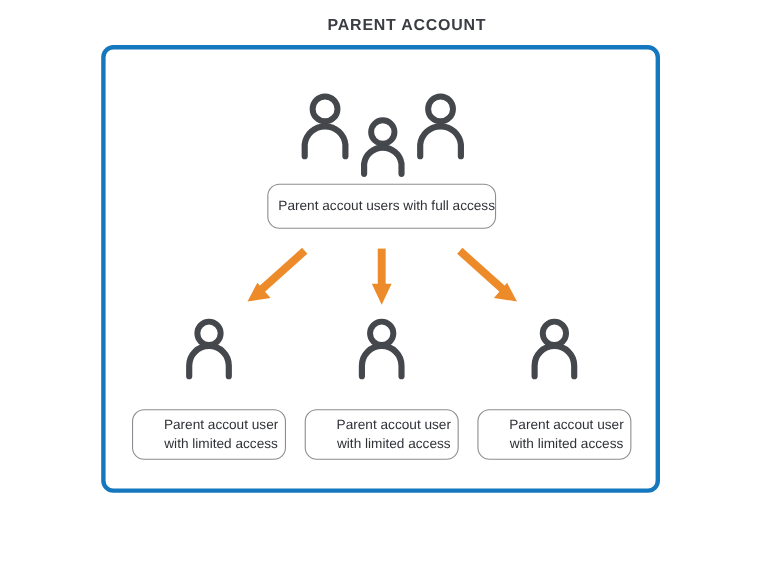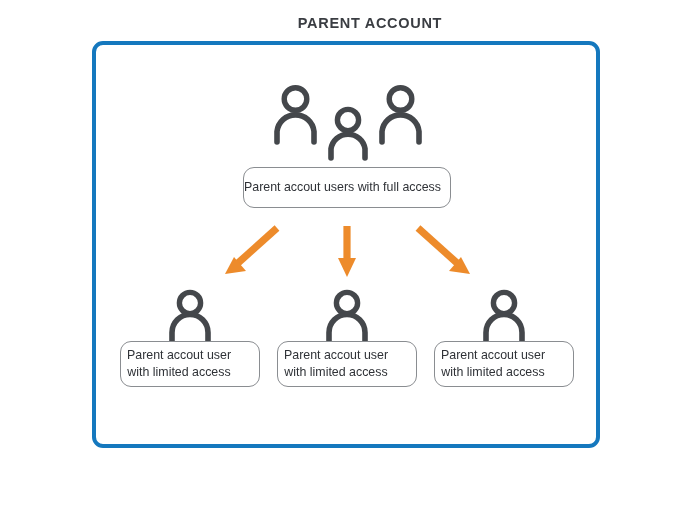--- a/index.html
+++ b/index.html
@@ -61,37 +61,37 @@
   
   .label-box {
     position: absolute;
     box-sizing: border-box;
     border: 1.3px solid #8a8d91;
     border-radius: 11px;
     background: #ffffff;
     color: #2f3237;
     display: flex;
     align-items: center;
-    justify-content: flex-start;
+    justify-content: flex-end;
     text-align: center;
     line-height: 1.35;
   }
 
   .label-top {
     left: 243px;
     top: 167px;
     width: 208px;
     height: 41px;
     font-size: 12.4px;
   }
 
   .label-child {
     width: 140px;
     height: 46px;
-    top: 341px;
+    top: 372px;
     font-size: 12.4px;
     padding: 0 6px;
   }
   .label-child-1 { left: 120px; }
   .label-child-2 { left: 277px; }
   .label-child-3 { left: 434px; }
 
   .label-line { display: block; }
 
   

